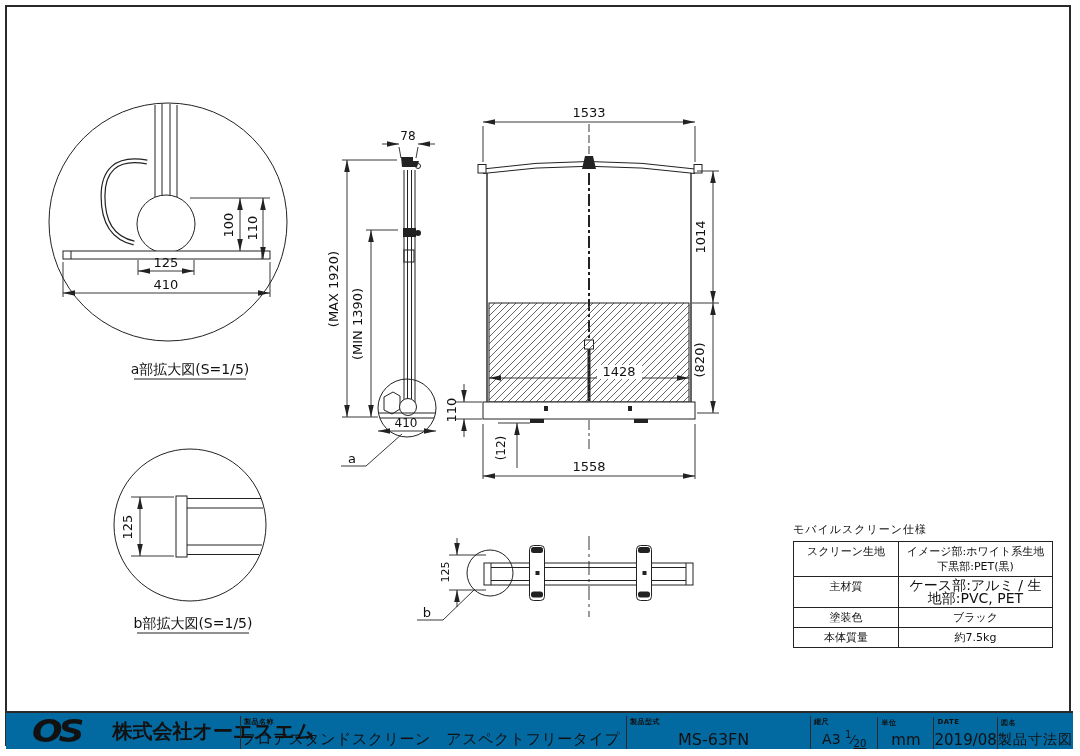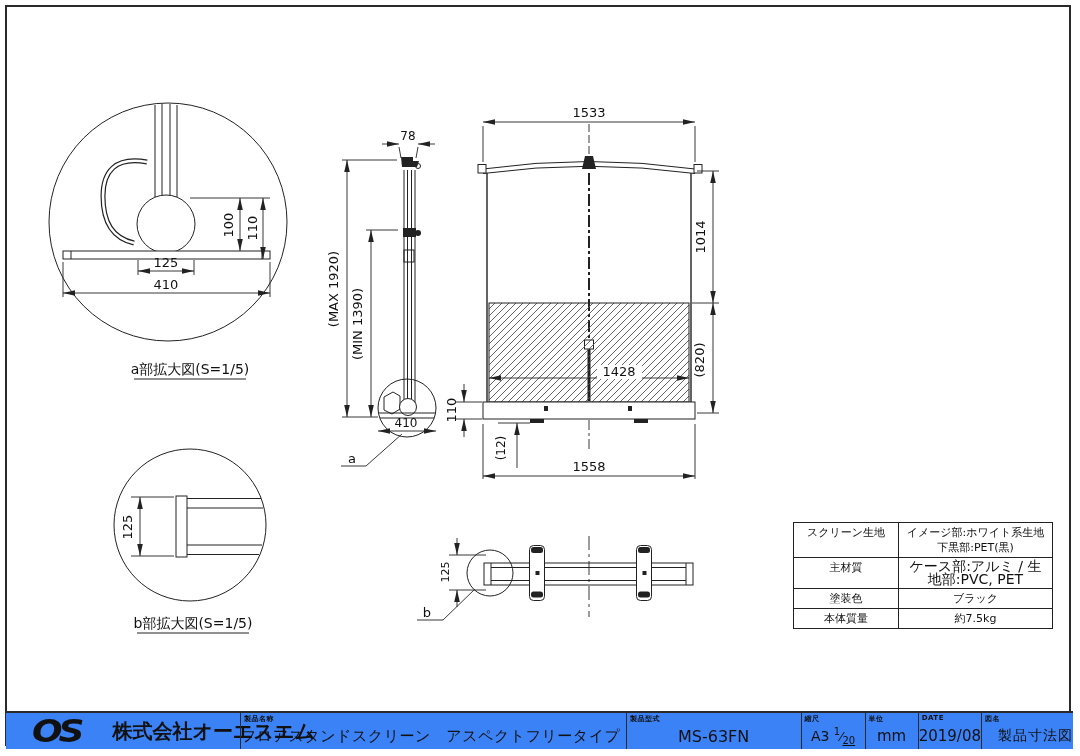--- a/index.html
+++ b/index.html
@@ -15,40 +15,40 @@
   .spec table{border-collapse:collapse;width:100%;table-layout:fixed;}
   .spec th,.spec td{border:1px solid #222;font-weight:normal;text-align:center;
         vertical-align:top;padding:2px 4px;font-size:11px;line-height:15px;}
   .spec th{width:96px;}
   .spec .big div{font-size:12px;line-height:19px;}
   .spec .small div{font-size:14px;line-height:13px;}
   .spec .r1 th,.spec .r1 td{height:30px;}
 
   
   .tb{position:absolute;left:6px;bottom:7px;width:1067px;height:38px;
-      border-top:2px solid #2a2a2a;display:flex;box-sizing:border-box;background:#3b82f6;}
+      border-top:2px solid #2a2a2a;display:flex;box-sizing:border-box;background:#0369a1;align-items:flex-end;}
   .tb-cell{position:relative;box-sizing:border-box;border-left:1.5px solid #2a2a2a;}
   .tb-cell:first-child{border-left:none;}
   .tb-label{position:absolute;top:1px;left:3px;font-size:7px;font-weight:bold;letter-spacing:0.5px;}
   .tb-value{margin-top:14px;text-align:center;font-size:15px;white-space:nowrap;}
   .logo-cell{width:234px;display:flex;align-items:center;padding-left:26px;}
   .os-logo{font-size:36px;font-weight:900;font-style:italic;letter-spacing:-4px;
            line-height:36px;margin-right:12px;transform:scaleY(0.9);}
   .company{font-size:20px;font-weight:bold;letter-spacing:0px;white-space:nowrap;margin-left:20px;}
   .name-cell{width:358px;}
   .model-cell{width:194px;margin-left:28px;}
   .model-cell .tb-value{text-align:left;padding-left:51px;font-size:16px;}
   .scale-cell{width:71px;}
   .scale-cell .tb-value{font-size:14px;margin-top:13px;}
   .frac{font-size:13px;}
   .frac sup{font-size:10px;vertical-align:6px;}
   .frac sub{font-size:10px;vertical-align:-3px;text-decoration:underline;}
   .unit-cell{width:59px;}
   .date-cell{width:67px;}
-  .dwg-cell{flex:1;padding-left:16px;}
+  .dwg-cell{flex:1;}
   .dwg-cell .tb-value{font-size:14px;letter-spacing:1px;}
   .name-cell .tb-value{font-size:15px;letter-spacing:0.5px;}
 </style>
 </head>
 <body>
 
 <div class="frame"></div>
 
 <svg class="draw" viewBox="0 0 1080 756" font-family="&quot;DejaVu Sans&quot;, sans-serif">
   <defs>
@@ -263,20 +263,21 @@
     </g>
     <g fill="#111" stroke="none" font-size="13">
       <text x="132" y="527" text-anchor="middle" transform="rotate(-90 132 527)">125</text>
       <text x="193" y="628" text-anchor="middle" font-size="14">b部拡大図(S=1/5)</text>
     </g>
     <line x1="137" y1="633" x2="249" y2="633"></line>
   </g>
 </svg>
 
 <div class="spec">
+  <div class="spec-title">モバイルスクリーン仕様</div>
   <table>
     <tbody>
         <tr class="r1">
       <th>スクリーン生地</th>
       <td>
         <div>イメージ部:ホワイト系生地</div>
         <div>下黒部:PET(黒)</div>
       </td>
     </tr>
     <tr>

